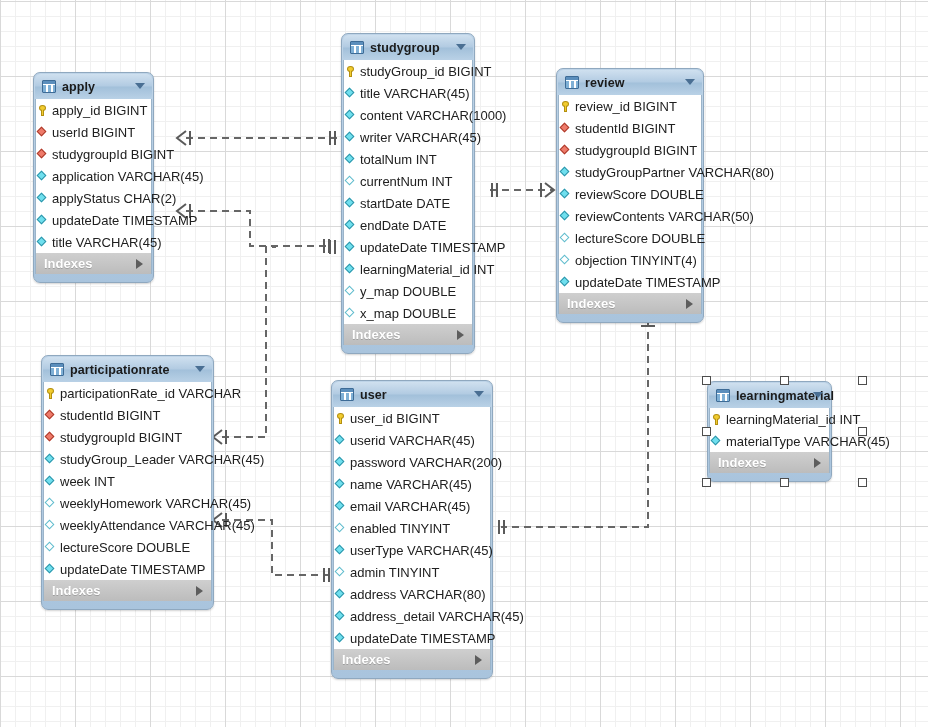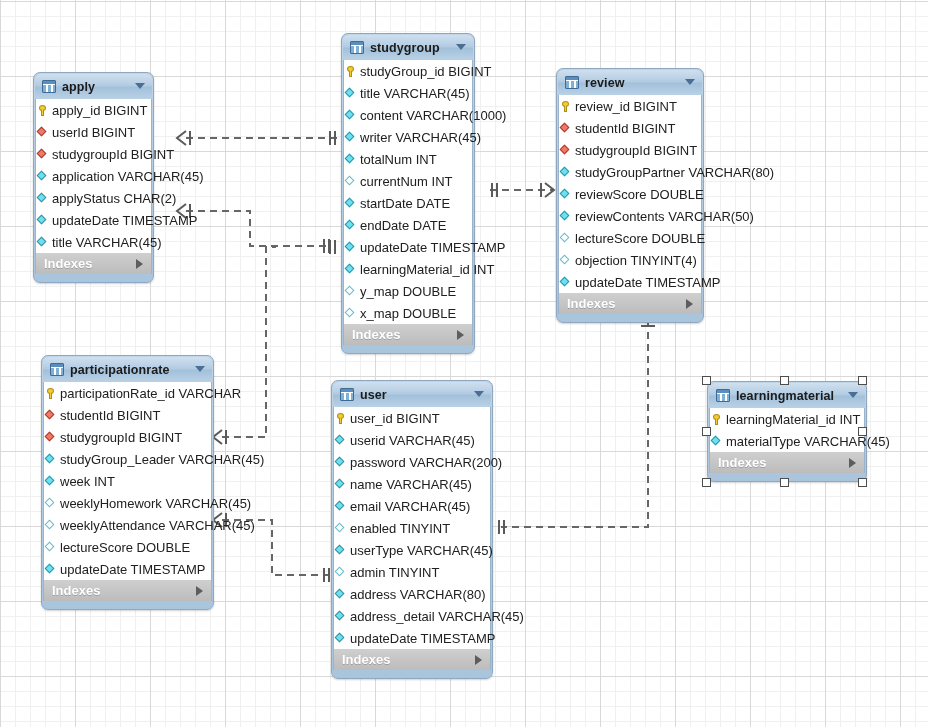--- a/index.html
+++ b/index.html
@@ -441,21 +441,21 @@
             <span class="gk dia"></span>
             <span class="cname">updateDate TIMESTAMP</span>
           </div>
         </div>
         <div class="idx">
           <span class="ilbl">Indexes</span>
           <span class="iarrow"></span>
         </div>
         <div class="foot"></div>
       </div>
-      <div class="tbl" style="left: 707px; top: 381px; width: 160px; text-align: right;">
+      <div class="tbl" style="left: 707px; top: 381px; width: 125px; text-align: right;">
         <div class="hdr">
           <span class="ticon"></span>
           <span class="tname">learningmaterial</span>
           <span class="caret"></span>
         </div>
         <div class="cols">
           <div class="col">
             <span class="gk key"></span>
             <span class="cname">learningMaterial_id INT</span>
           </div>

